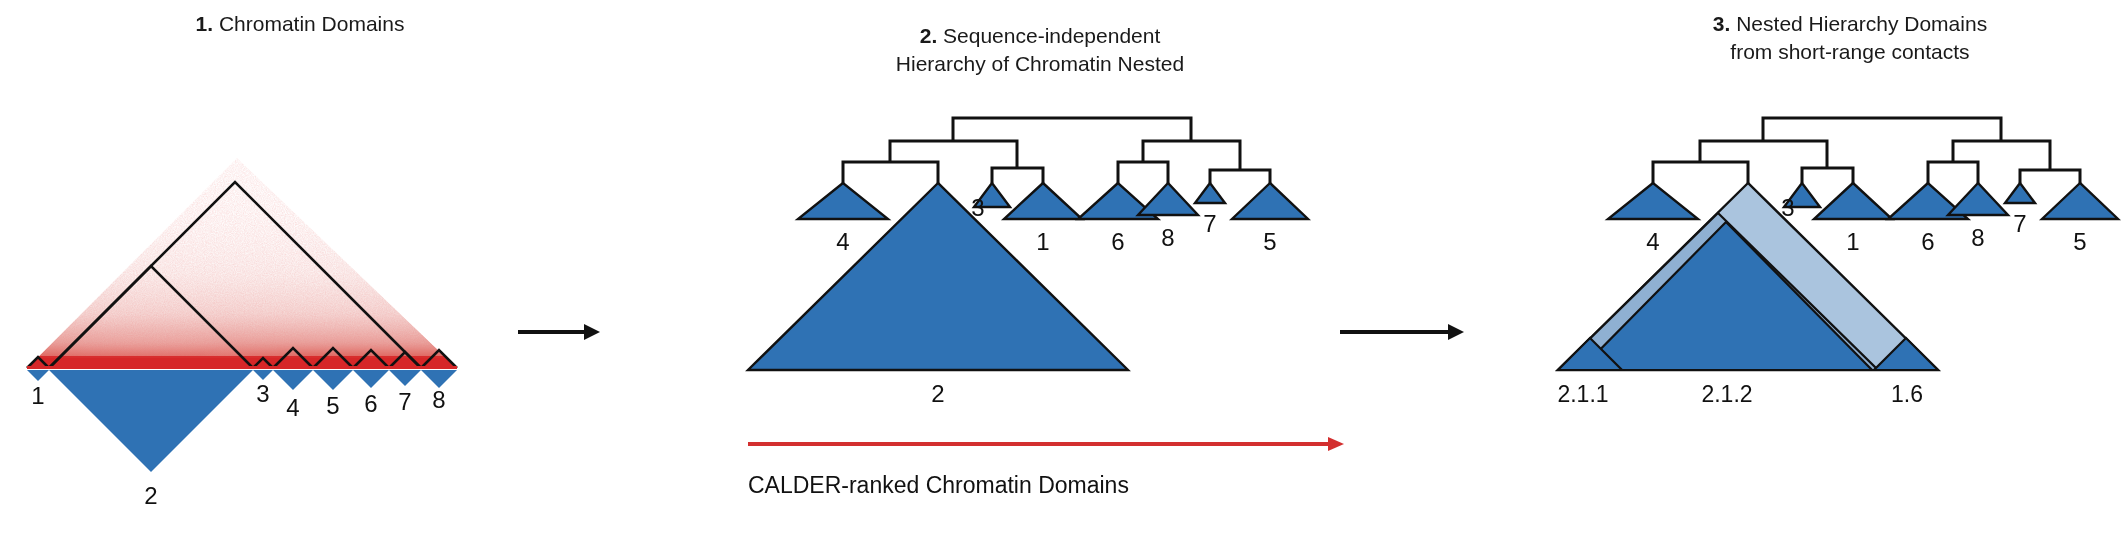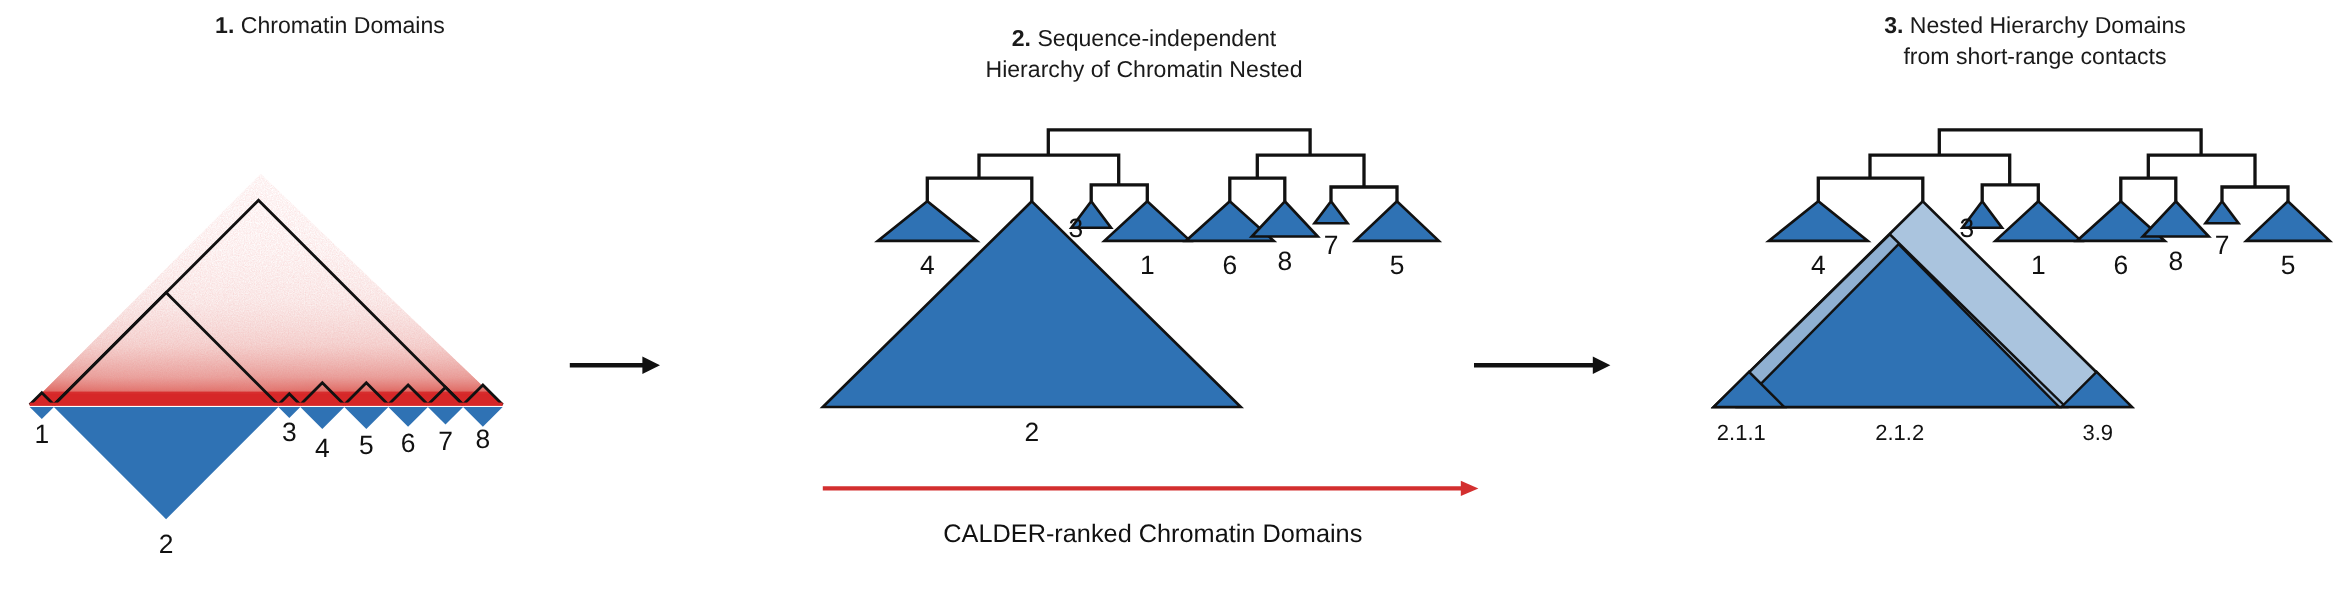--- a/index.html
+++ b/index.html
@@ -3,23 +3,23 @@
 <meta charset="utf-8">
 <style>
   html,body{margin:0;padding:0;background:#ffffff;}
   body{width:2122px;height:538px;font-family:"Liberation Sans",sans-serif;color:#1a1a1a;overflow:hidden;}
   .stage{position:relative;width:2122px;height:538px;}
 
   .panel-title{position:absolute;text-align:center;font-size:21px;line-height:28px;color:#1a1a1a;}
   .panel-title b{font-weight:bold;}
 
   .lbl{position:absolute;font-size:24px;line-height:24px;color:#111;text-align:center;white-space:nowrap;}
-  .lbl-sm{font-size:20px;}
-
-  .caption{position:absolute;font-size:23px;color:#111;text-align:center;white-space:nowrap;}
+  .lbl-sm{font-size:23px;}
+
+  .caption{position:absolute;font-size:23px;color:#111;white-space:nowrap;}
 
   svg{position:absolute;left:0;top:0;overflow:visible;}
   .nodraw{pointer-events:none;}
 </style>
 </head>
 <body>
 
 <div class="stage">
 
   <div class="panel-title" style="left:20px;top:10px;width:560px;">
@@ -228,15 +228,15 @@
   <div class="lbl" style="left:1639px;top:230px;width:28px;">4</div>
   <div class="lbl" style="left:1774px;top:196px;width:28px;">3</div>
   <div class="lbl" style="left:1839px;top:230px;width:28px;">1</div>
   <div class="lbl" style="left:1914px;top:230px;width:28px;">6</div>
   <div class="lbl" style="left:1964px;top:226px;width:28px;">8</div>
   <div class="lbl" style="left:2006px;top:212px;width:28px;">7</div>
   <div class="lbl" style="left:2066px;top:230px;width:28px;">5</div>
 
   <div class="lbl lbl-sm" style="left:1538px;top:382px;width:90px;">2.1.1</div>
   <div class="lbl lbl-sm" style="left:1682px;top:382px;width:90px;">2.1.2</div>
-  <div class="lbl lbl-sm" style="left:1862px;top:382px;width:90px;">3.9</div>
+  <div class="lbl lbl-sm" style="left:1862px;top:382px;width:90px;">1.6</div>
 
 </div>
 
 </body></html>

